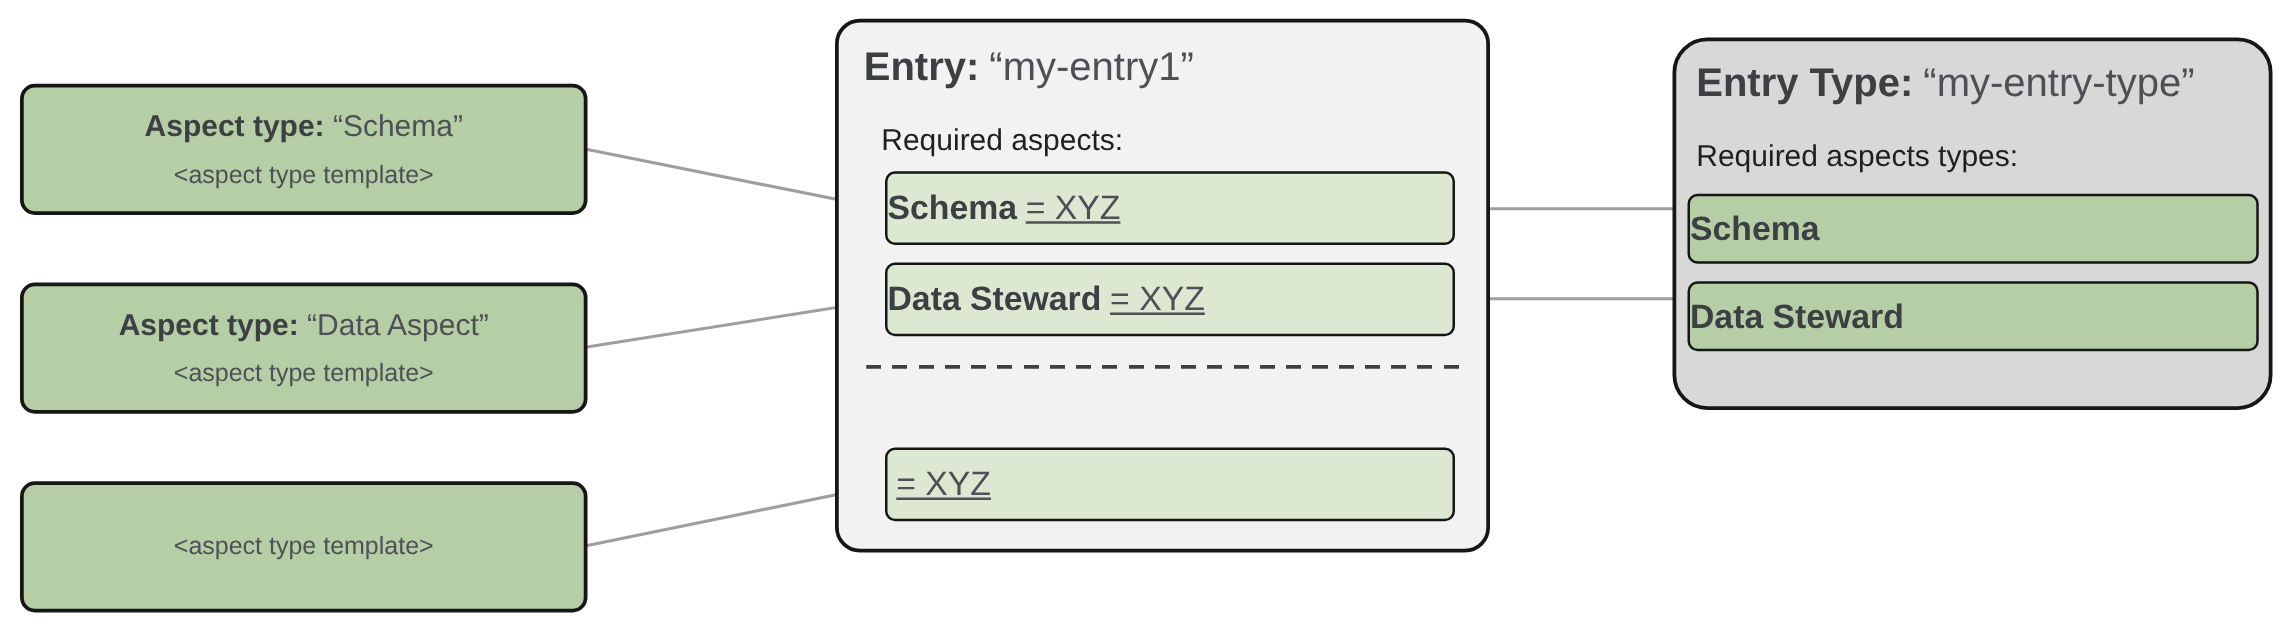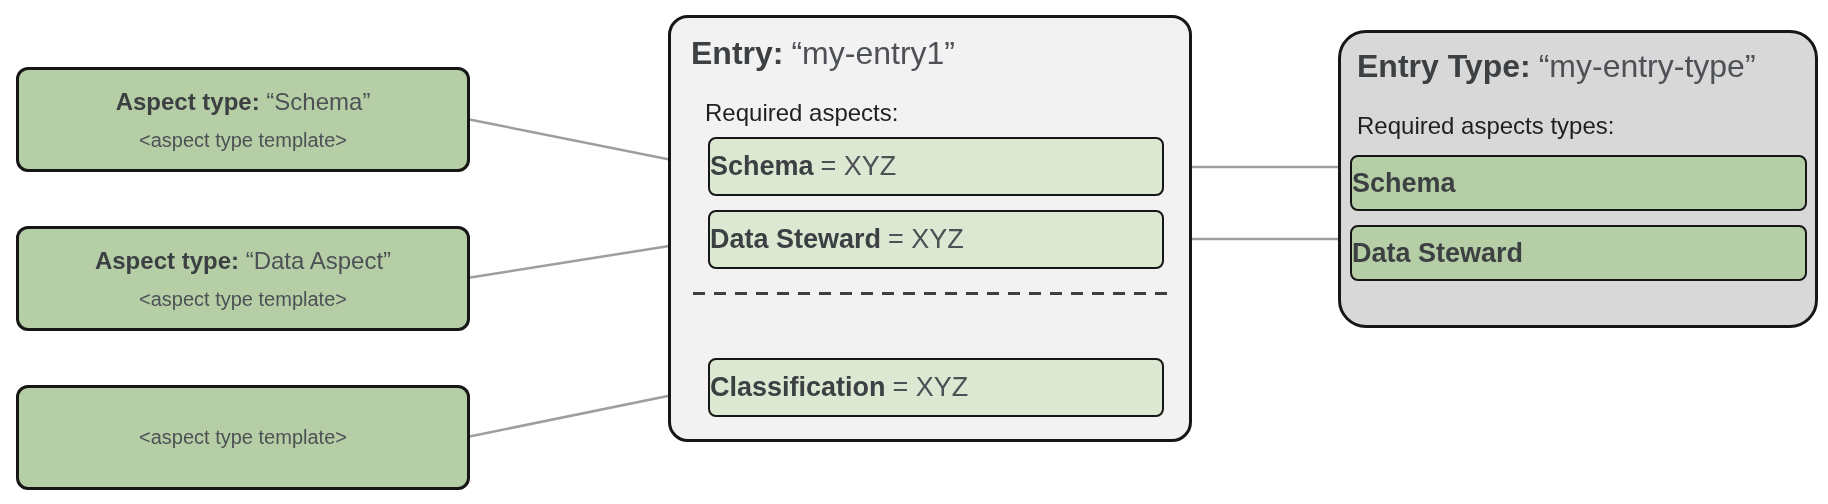--- a/index.html
+++ b/index.html
@@ -38,21 +38,21 @@
   .entry-box .sec-heading.req{left:34px;top:80px;}
   .entry-box .sec-heading.opt{left:39px;top:294px;}
 
   .pill{
     position:absolute;
     border:2.5px solid var(--border-dark,#161616);
     border-radius:8px;
     display:flex;align-items:center;justify-content:flex-start;
     font-size:27px;white-space:nowrap;
   }
-  .pill .value{color:var(--text-muted,#4d5156);margin-left:7px;}
+  .pill .value{color:var(--text-muted,#4d5156);margin-left:7px;text-decoration:underline;}
   .entry-box .pill{left:37px;width:452px;height:55px;background:var(--pill-green-light,#dde8d2);}
   .entry-box .pill.p1{top:119px;}
   .entry-box .pill.p2{top:192px;}
   .entry-box .pill.p3{top:340px;}
 
   .dashed-divider{
     position:absolute;left:22px;top:274px;width:478px;height:3px;
     background:repeating-linear-gradient(90deg,
       var(--text-dark,#3c4043) 0 12px, transparent 12px 21px);
   }
@@ -109,21 +109,20 @@
 
     <div class="pill p2">
         <span class="bold">Data Steward</span>
         <span class="value">= XYZ</span>
       </div>
 
     <div class="dashed-divider"></div>
 
 
     <div class="pill p3">
-        <span class="bold">Classification</span>
         <span class="value">= XYZ</span>
       </div>
   </div>
 
   <div class="entry-type-box">
     <div class="panel-title"><span class="bold">Entry Type:</span><span class="value">“my-entry-type”</span></div>
 
     <div class="sec-heading">Required aspects types:</div>
 
     <div class="pill t1">Schema</div>

